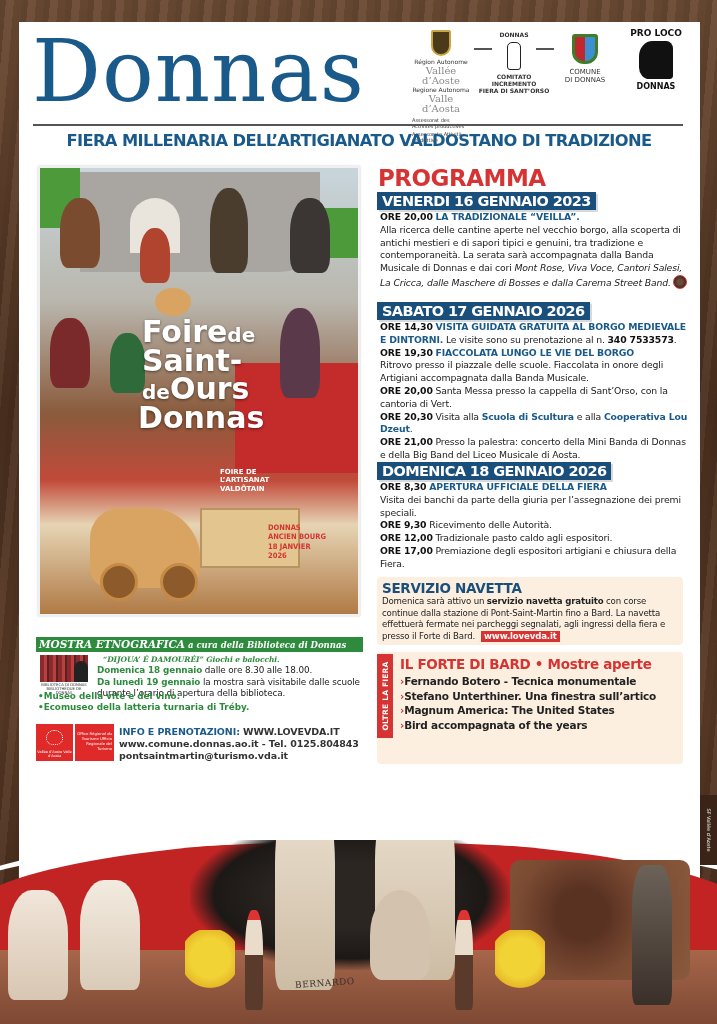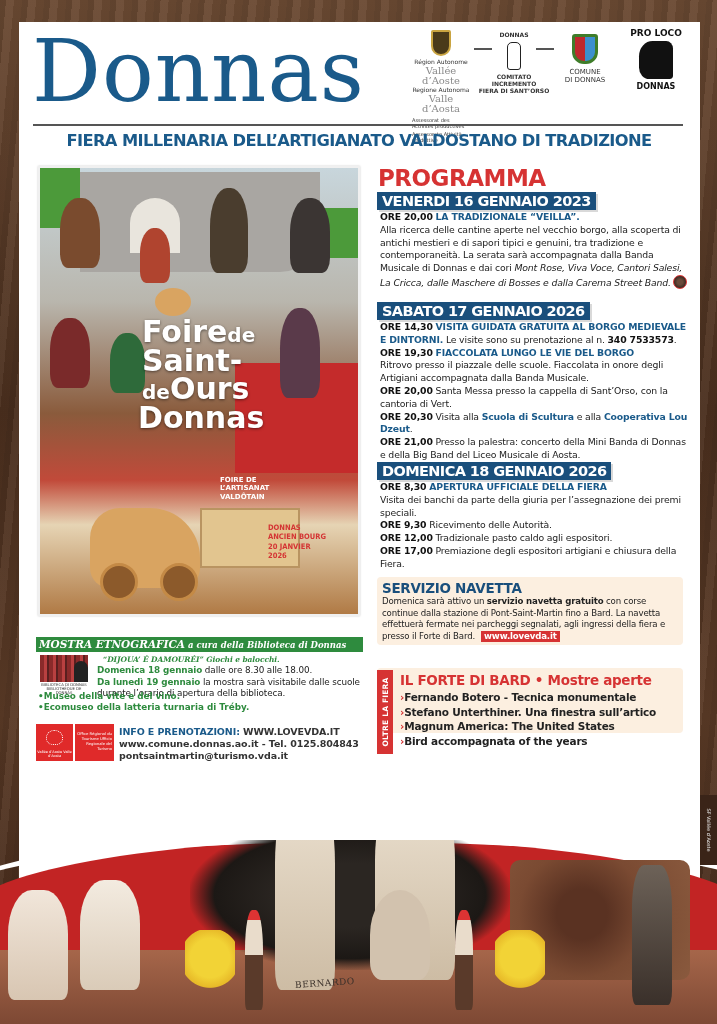--- a/index.html
+++ b/index.html
@@ -73,21 +73,21 @@
   .poster .bird { position: absolute; left: 115px; top: 120px; width: 36px; height: 28px; background: #d9a461; border-radius: 50%; }
   .poster-title {
     position: absolute; left: 102px; top: 150px; color: #fff; font-weight: bold;
     font-family: "DejaVu Sans", sans-serif; line-height: 0.95; text-shadow: 0 1px 3px rgba(0,0,0,0.5);
   }
   .poster-title .l1 { font-size: 30px; }
   .poster-title .l2 { font-size: 30px; }
   .poster-title .l3 { font-size: 30px; }
   .poster-title .l4 { font-size: 30px; margin-left: -4px; }
   .poster-title .de { font-size: 20px; margin-top: 33px; }
-  .poster-sub { position: absolute; left: 180px; top: 308px; color: #fff; font-size: 7px; font-weight: bold; line-height: 1.2; }
+  .poster-sub { position: absolute; left: 180px; top: 300px; color: #fff; font-size: 7px; font-weight: bold; line-height: 1.2; }
   .poster-date {
     position: absolute; left: 268px; top: 523px; color: #d43434; font-size: 7.5px; font-weight: bold; line-height: 1.25;
     font-family: "DejaVu Sans Condensed", "DejaVu Sans", sans-serif;
   }
 
   
   .prog-title {
     position: absolute; left: 378px; top: 165px; font-size: 23px; font-weight: bold; color: #d63333;
     letter-spacing: -0.5px;
   }
@@ -102,21 +102,21 @@
   .day-body i { font-style: italic; }
   .band-icon { display: inline-block; width: 14px; height: 14px; border-radius: 50%; background: radial-gradient(circle, #6b4a3a 30%, #3a2a22 70%); vertical-align: -3px; margin-left: 2px; border: 1px solid #d33; }
 
   
   .box { position: absolute; background: #fcefe0; border-radius: 4px; }
   .navetta { left: 377px; top: 577px; width: 306px; height: 68px; padding: 4px 5px; }
   .navetta .h { font-size: 13.5px; font-weight: bold; color: #1a4f7c; letter-spacing: -0.3px; line-height: 15px; }
   .navetta .t { font-size: 8.6px; line-height: 11.6px; color: #222; letter-spacing: -0.15px; }
   .navetta .link { display: inline-block; background: #d63333; color: #fff; font-weight: bold; padding: 0 3px; margin-left: 6px; font-size: 8.6px; line-height: 11px; }
 
-  .forte { left: 377px; top: 668px; width: 306px; height: 65px; }
+  .forte { left: 377px; top: 652px; width: 306px; height: 112px; }
   .forte .side { position: absolute; left: 0; top: 2px; width: 16px; height: 84px; background: #d63333; }
   .forte .side span { position: absolute; left: 50%; top: 50%; transform: translate(-50%,-50%) rotate(-90deg); color: #fff; font-size: 7.5px; font-weight: bold; white-space: nowrap; letter-spacing: 0.2px; }
   .forte .h { position: absolute; left: 23px; top: 4px; font-size: 13.5px; font-weight: bold; color: #d63333; white-space: nowrap; letter-spacing: -0.3px; }
   .forte ul { position: absolute; left: 23px; top: 22px; list-style: none; }
   .forte li { font-size: 10.5px; font-weight: bold; color: #222; line-height: 14.5px; white-space: nowrap; letter-spacing: -0.2px; }
   .forte li::before { content: "\203A "; color: #d63333; }
 
   
   .mostra-head {
     position: absolute; left: 36px; top: 637px; width: 327px; height: 15px; background: #2e8b3e; color: #fff;
@@ -231,21 +231,21 @@
   </div>
   <div class="poster-sub">
     <div>FOIRE DE</div>
     <div>L’ARTISANAT</div>
     <div>VALDÔTAIN</div>
   </div>
 </div>
 <div class="poster-date">
   <div>DONNAS</div>
   <div>ANCIEN BOURG</div>
-  <div>20 JANVIER</div>
+  <div>18 JANVIER</div>
   <div>2026</div>
 </div>
 
 <div class="prog-title">PROGRAMMA</div>
 
 <div class="day-head" style="top:192px">VENERDI 16 GENNAIO 2023</div>
 <div class="day-body" style="top:211px">
   <div>
     <b>ORE 20,00</b>
     <span class="hl">LA TRADIZIONALE “VEILLA”.</span><br>

